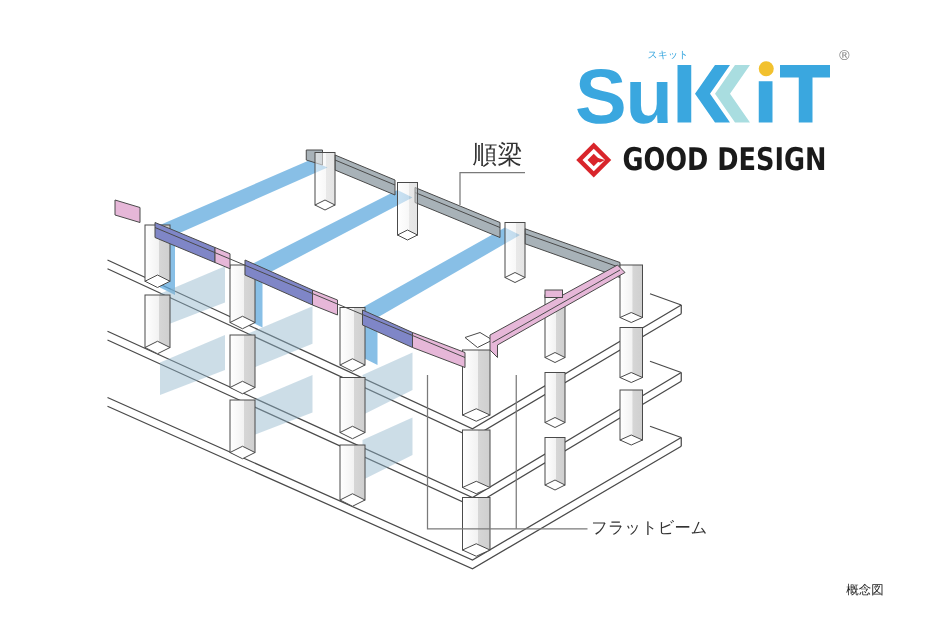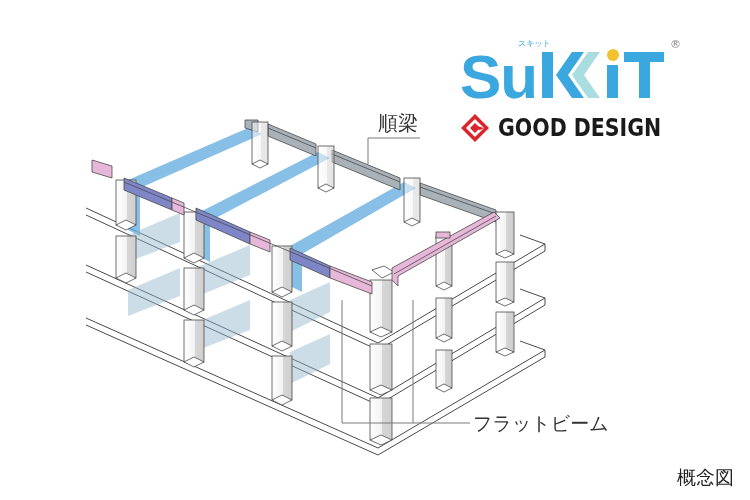--- a/index.html
+++ b/index.html
@@ -4,23 +4,23 @@
 <style>
   html, body { margin: 0; padding: 0; background: #ffffff; }
   body { width: 750px; height: 500px; position: relative; overflow: hidden; font-family: "DejaVu Sans", sans-serif; }
   #diagram { position: absolute; left: 0; top: 0; width: 750px; height: 500px; }
   .logo { position: absolute; left: 460px; top: 36px; width: 240px; height: 70px; }
   .logo-text { font-family: "Liberation Sans", sans-serif; font-weight: 700; font-size: 62px; letter-spacing: -1px; fill: #3aa7df; }
   .gd { position: absolute; left: 460px; top: 113px; height: 36px; display: flex; align-items: flex-start; }
   .gd-text { font-family: "DejaVu Sans", sans-serif; font-weight: 700; font-size: 25px; color: #1a1a1a; margin-left: 8px; letter-spacing: 0px; transform: scaleX(0.82); transform-origin: left center; white-space: nowrap; }
   .label { position: absolute; font-family: "DejaVu Serif", serif; color: #333; white-space: nowrap; }
   .label-junbari { left: 378px; top: 110px; font-size: 20px; }
-  .label-flat { left: 473px; top: 411px; font-size: 19px; line-height: 24px; }
+  .label-flat { left: 473px; top: 411px; font-size: 13px; line-height: 24px; }
   .label-flat .paren { margin-left: -9px; }
-  .label-note { position: absolute; left: 677px; top: 465px; font-size: 19px; font-family: "DejaVu Sans", sans-serif; color: #222; }
+  .label-note { position: absolute; left: 677px; top: 465px; font-size: 10px; font-family: "DejaVu Sans", sans-serif; color: #222; }
 </style>
 </head>
 <body>
 
 <svg id="diagram" viewBox="0 0 750 500" xmlns="http://www.w3.org/2000/svg">
   <defs>
     <linearGradient id="colShade" x1="0" x2="1" y1="0" y2="0">
       <stop offset="0" stop-color="#ffffff"></stop>
       <stop offset="0.55" stop-color="#f2f2f2"></stop>
       <stop offset="0.56" stop-color="#d6d6d6"></stop>

